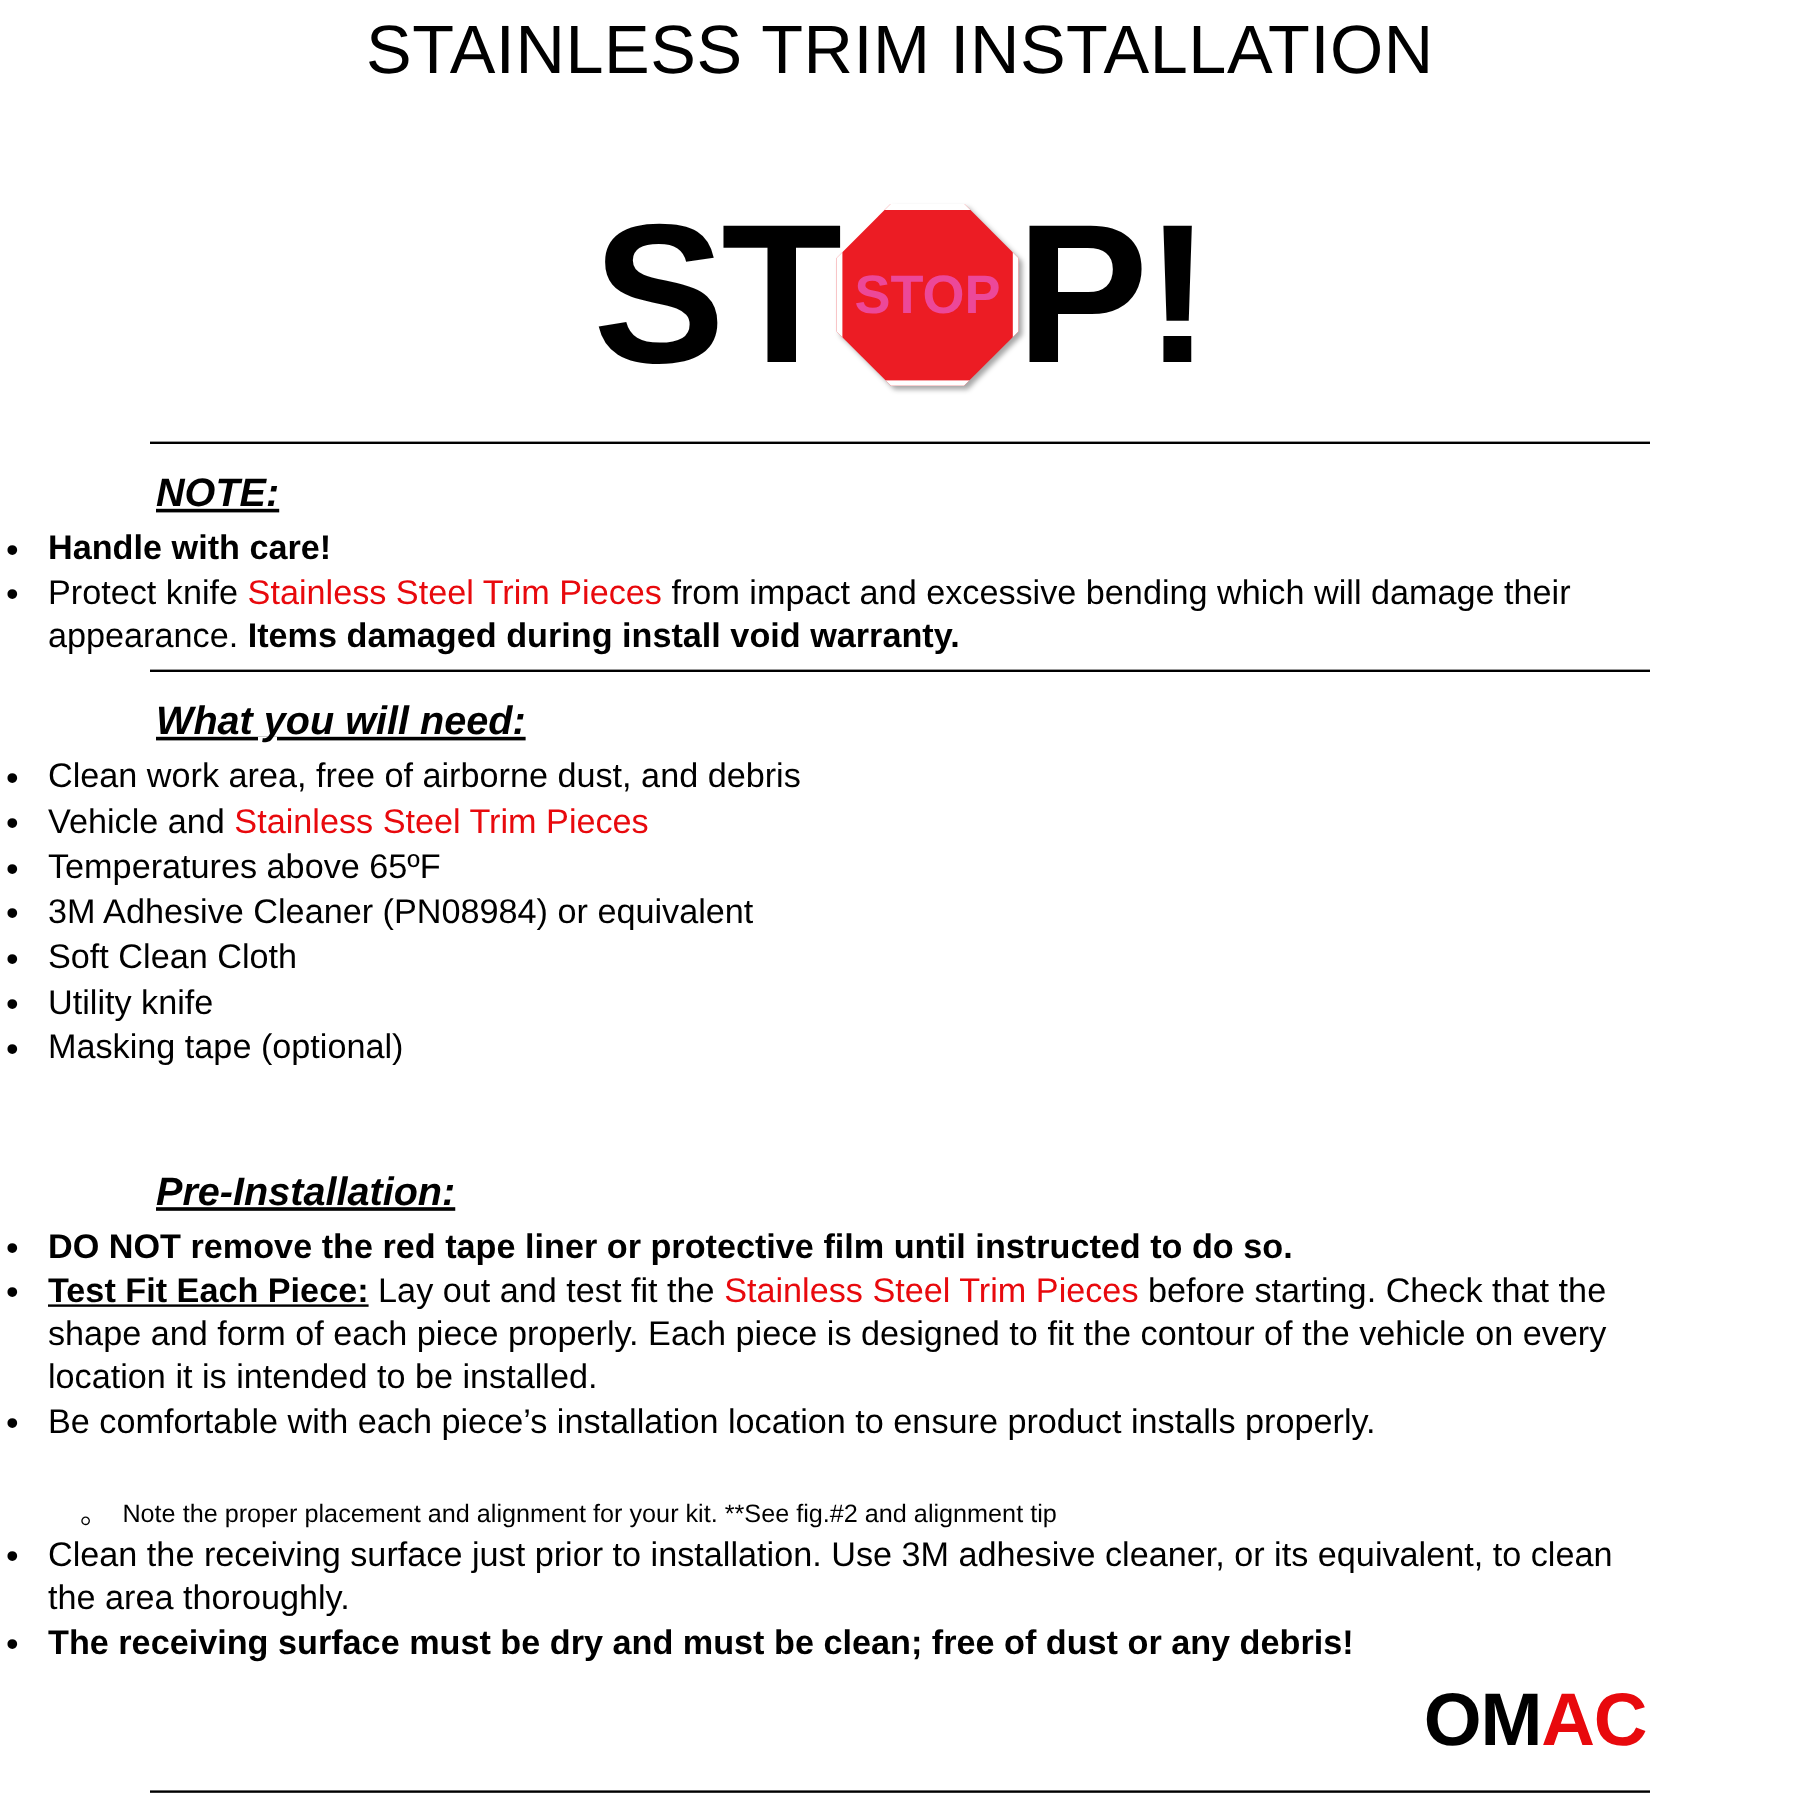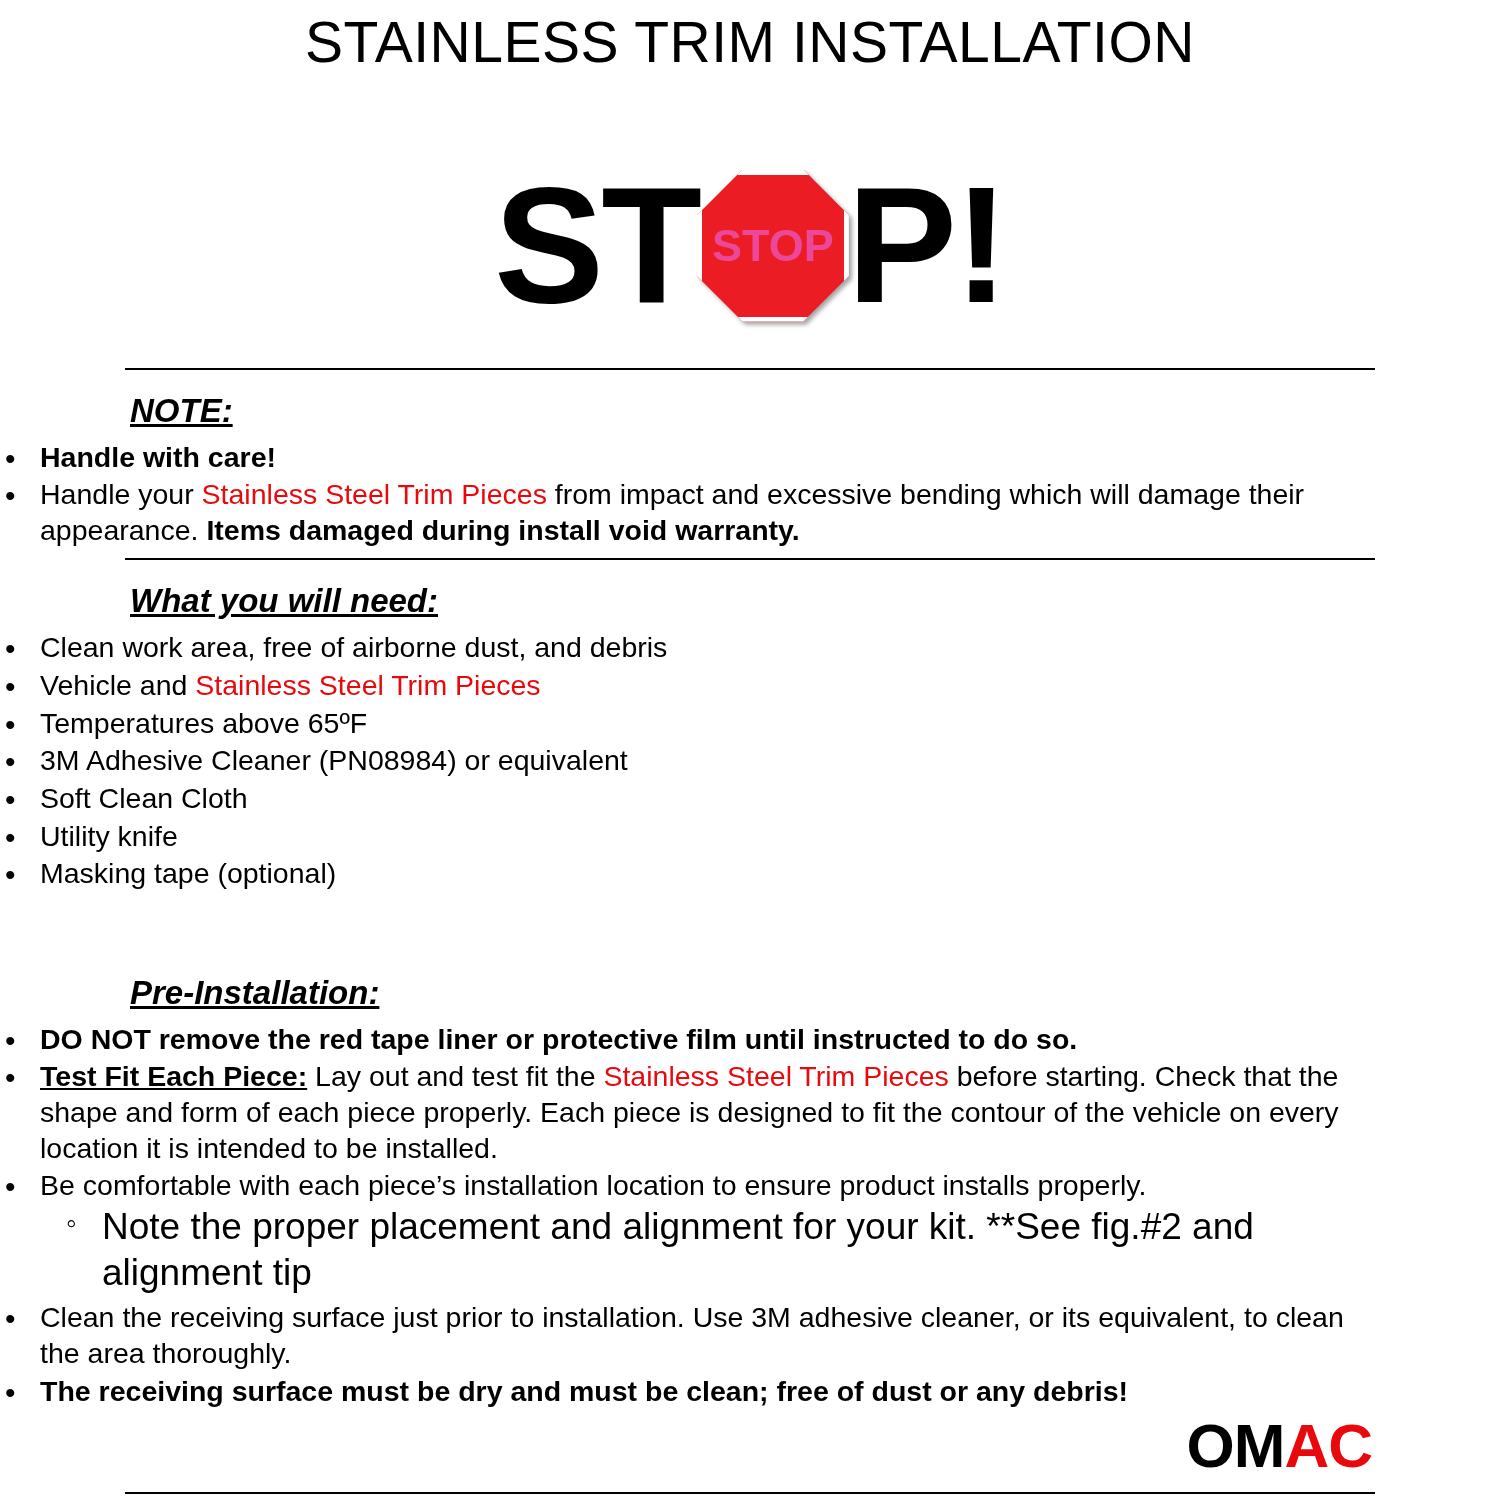--- a/index.html
+++ b/index.html
@@ -110,39 +110,40 @@
     font-size: 30px;
     line-height: 1.25;
   }
   ul.sub {
     margin: 0;
     padding-left: 62px;
     list-style: none;
   }
   ul.sub > li {
     position: relative;
-    font-size: 37px;
+    font-size: 21px;
     line-height: 1.25;
+    margin-top: 45px;
   }
   ul.sub > li::before {
     content: "\25E6";
     position: absolute;
     left: -36px;
     top: 0;
     font-size: 30px;
   }
   .b { font-weight: bold; }
   .u { text-decoration: underline; }
   .red { color: #e8090d; margin-top: 44px; }
   .spaced-list li { margin-bottom: 4px; }
 
   .logo {
     position: absolute;
     right: 128px;
-    bottom: 29px;
+    bottom: 41px;
     font-size: 62px;
     font-weight: bold;
     letter-spacing: -1px;
     font-family: "Liberation Sans", sans-serif;
   }
   .logo .o { color: #000; }
   .logo .m { color: #000; }
   .logo .a { color: #e8090d; }
   .logo .c { color: #e8090d; }
 </style>
@@ -164,21 +165,21 @@
 
   <hr class="rule rule-top">
 
   <h2 class="section">NOTE:</h2>
 
   <ul class="bullets">
     <li>
       <span class="b">Handle with care!</span>
     </li>
     <li>
-      <span>Handle your </span><span class="red">Stainless Steel Trim Pieces</span><span> from impact and excessive bending which will damage their appearance. </span><span class="b">Items damaged during install void warranty.</span>
+      <span>Protect knife </span><span class="red">Stainless Steel Trim Pieces</span><span> from impact and excessive bending which will damage their appearance. </span><span class="b">Items damaged during install void warranty.</span>
     </li>
   </ul>
 
   <hr class="rule rule-mid">
 
   <h2 class="section">What you will need:</h2>
 
   <ul class="bullets">
     <li><span>Clean work area, free of airborne dust, and debris</span></li>
     <li><span>Vehicle and </span><span class="red">Stainless Steel Trim Pieces</span></li>

